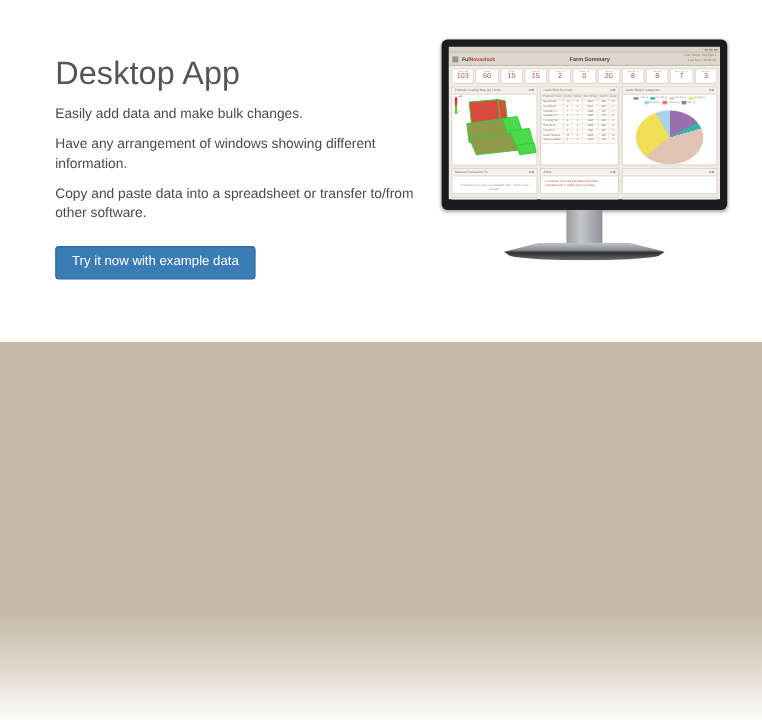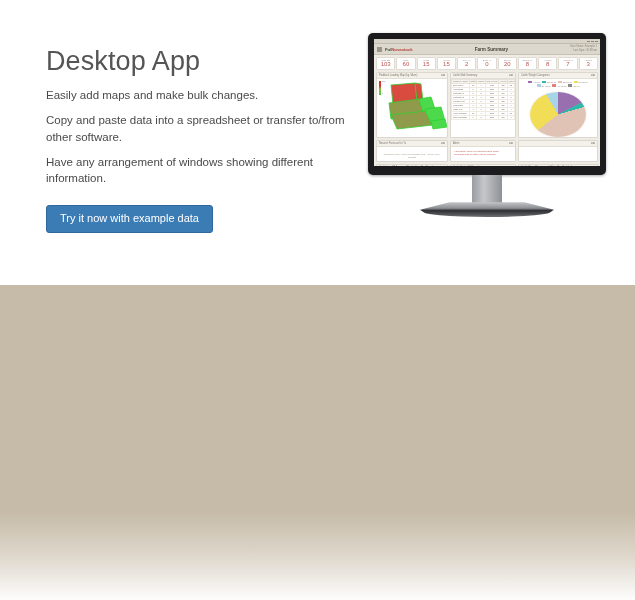--- a/index.html
+++ b/index.html
@@ -147,23 +147,23 @@
 </style>
 </head>
 <body>
 
 <div class="page">
 
   <div class="section-desktop">
 
     <div class="copy desktop-copy">
       <h2>Desktop App</h2>
-      <p>Easily add maps and make bulk changes.</p>
+      <p>Easily add data and make bulk changes.</p>
+      <p>Have any arrangement of windows showing different information.</p>
       <p>Copy and paste data into a spreadsheet or transfer to/from other software.</p>
-      <p>Have any arrangement of windows showing different information.</p>
       <div class="btn-primary">Try it now with example data</div>
     </div>
 
     <div class="monitor">
       <div class="monitor-bezel">
         <div class="monitor-screen">
 
           <div class="app-titlebar">
             <i></i>
             <i></i>

